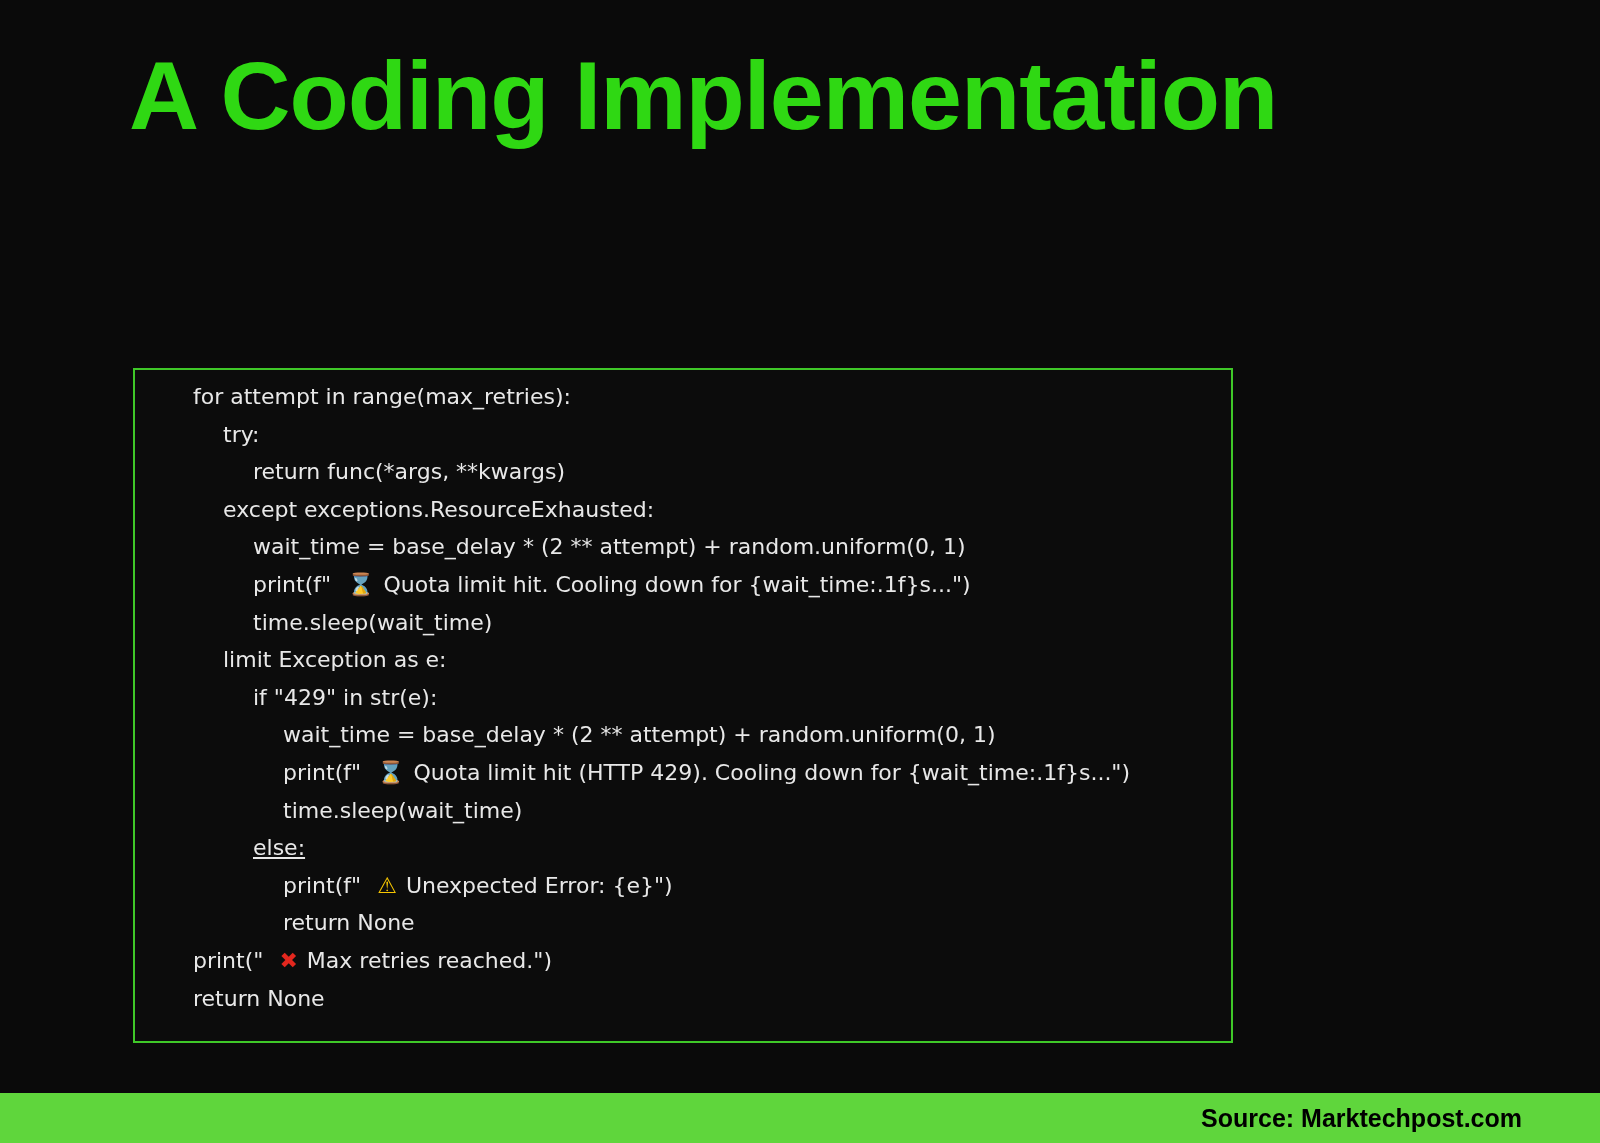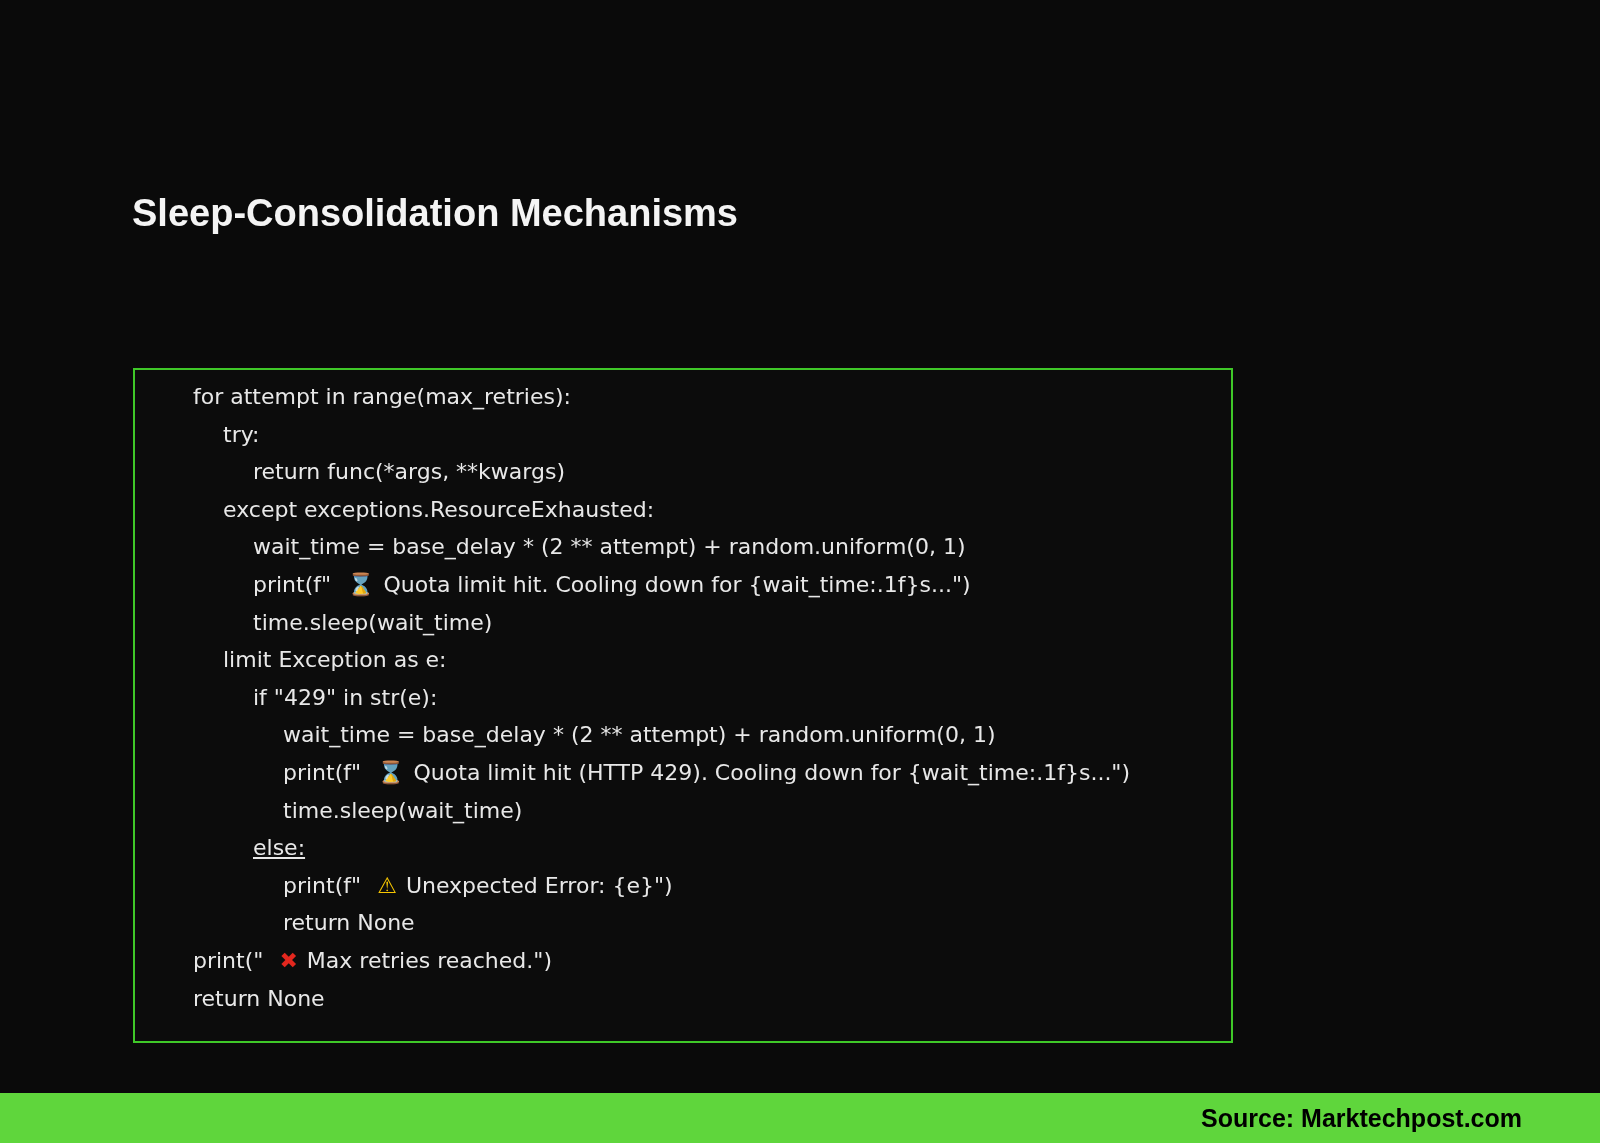--- a/index.html
+++ b/index.html
@@ -79,23 +79,23 @@
     color: #000000;
     font-size: 25px;
     font-weight: 700;
   }
 </style>
 </head>
 <body style="background: rgb(10, 10, 10);">
 
 <div class="slide">
 
+  <h1 class="page-title" style="color: rgb(47, 216, 19);">A Coding Implementation</h1>
 
   <div class="subtitle">
-    <div>Sleep-Consolidation Mechanisms</div>
   </div>
 
   <div class="code-box" id="code-box" style="border-color: rgb(63, 200, 40); background: rgb(12, 12, 12); color: rgb(232, 232, 232);">
       <div class="code-line" style="padding-left: 0px;"><span>for attempt in range(max_retries):</span></div>
       <div class="code-line" style="padding-left: 30px;"><span>try:</span></div>
       <div class="code-line" style="padding-left: 60px;"><span>return func(*args, **kwargs)</span></div>
       <div class="code-line" style="padding-left: 30px;"><span>except exceptions.ResourceExhausted:</span></div>
       <div class="code-line" style="padding-left: 60px;"><span>wait_time = base_delay * (2 ** attempt) + random.uniform(0, 1)</span></div>
       <div class="code-line" style="padding-left: 60px;"><span>print(f"</span><span class="inline-icon" style="color: rgb(201, 150, 90);">⌛</span><span>Quota limit hit. Cooling down for {wait_time:.1f}s...")</span></div>
       <div class="code-line" style="padding-left: 60px;"><span>time.sleep(wait_time)</span></div>

